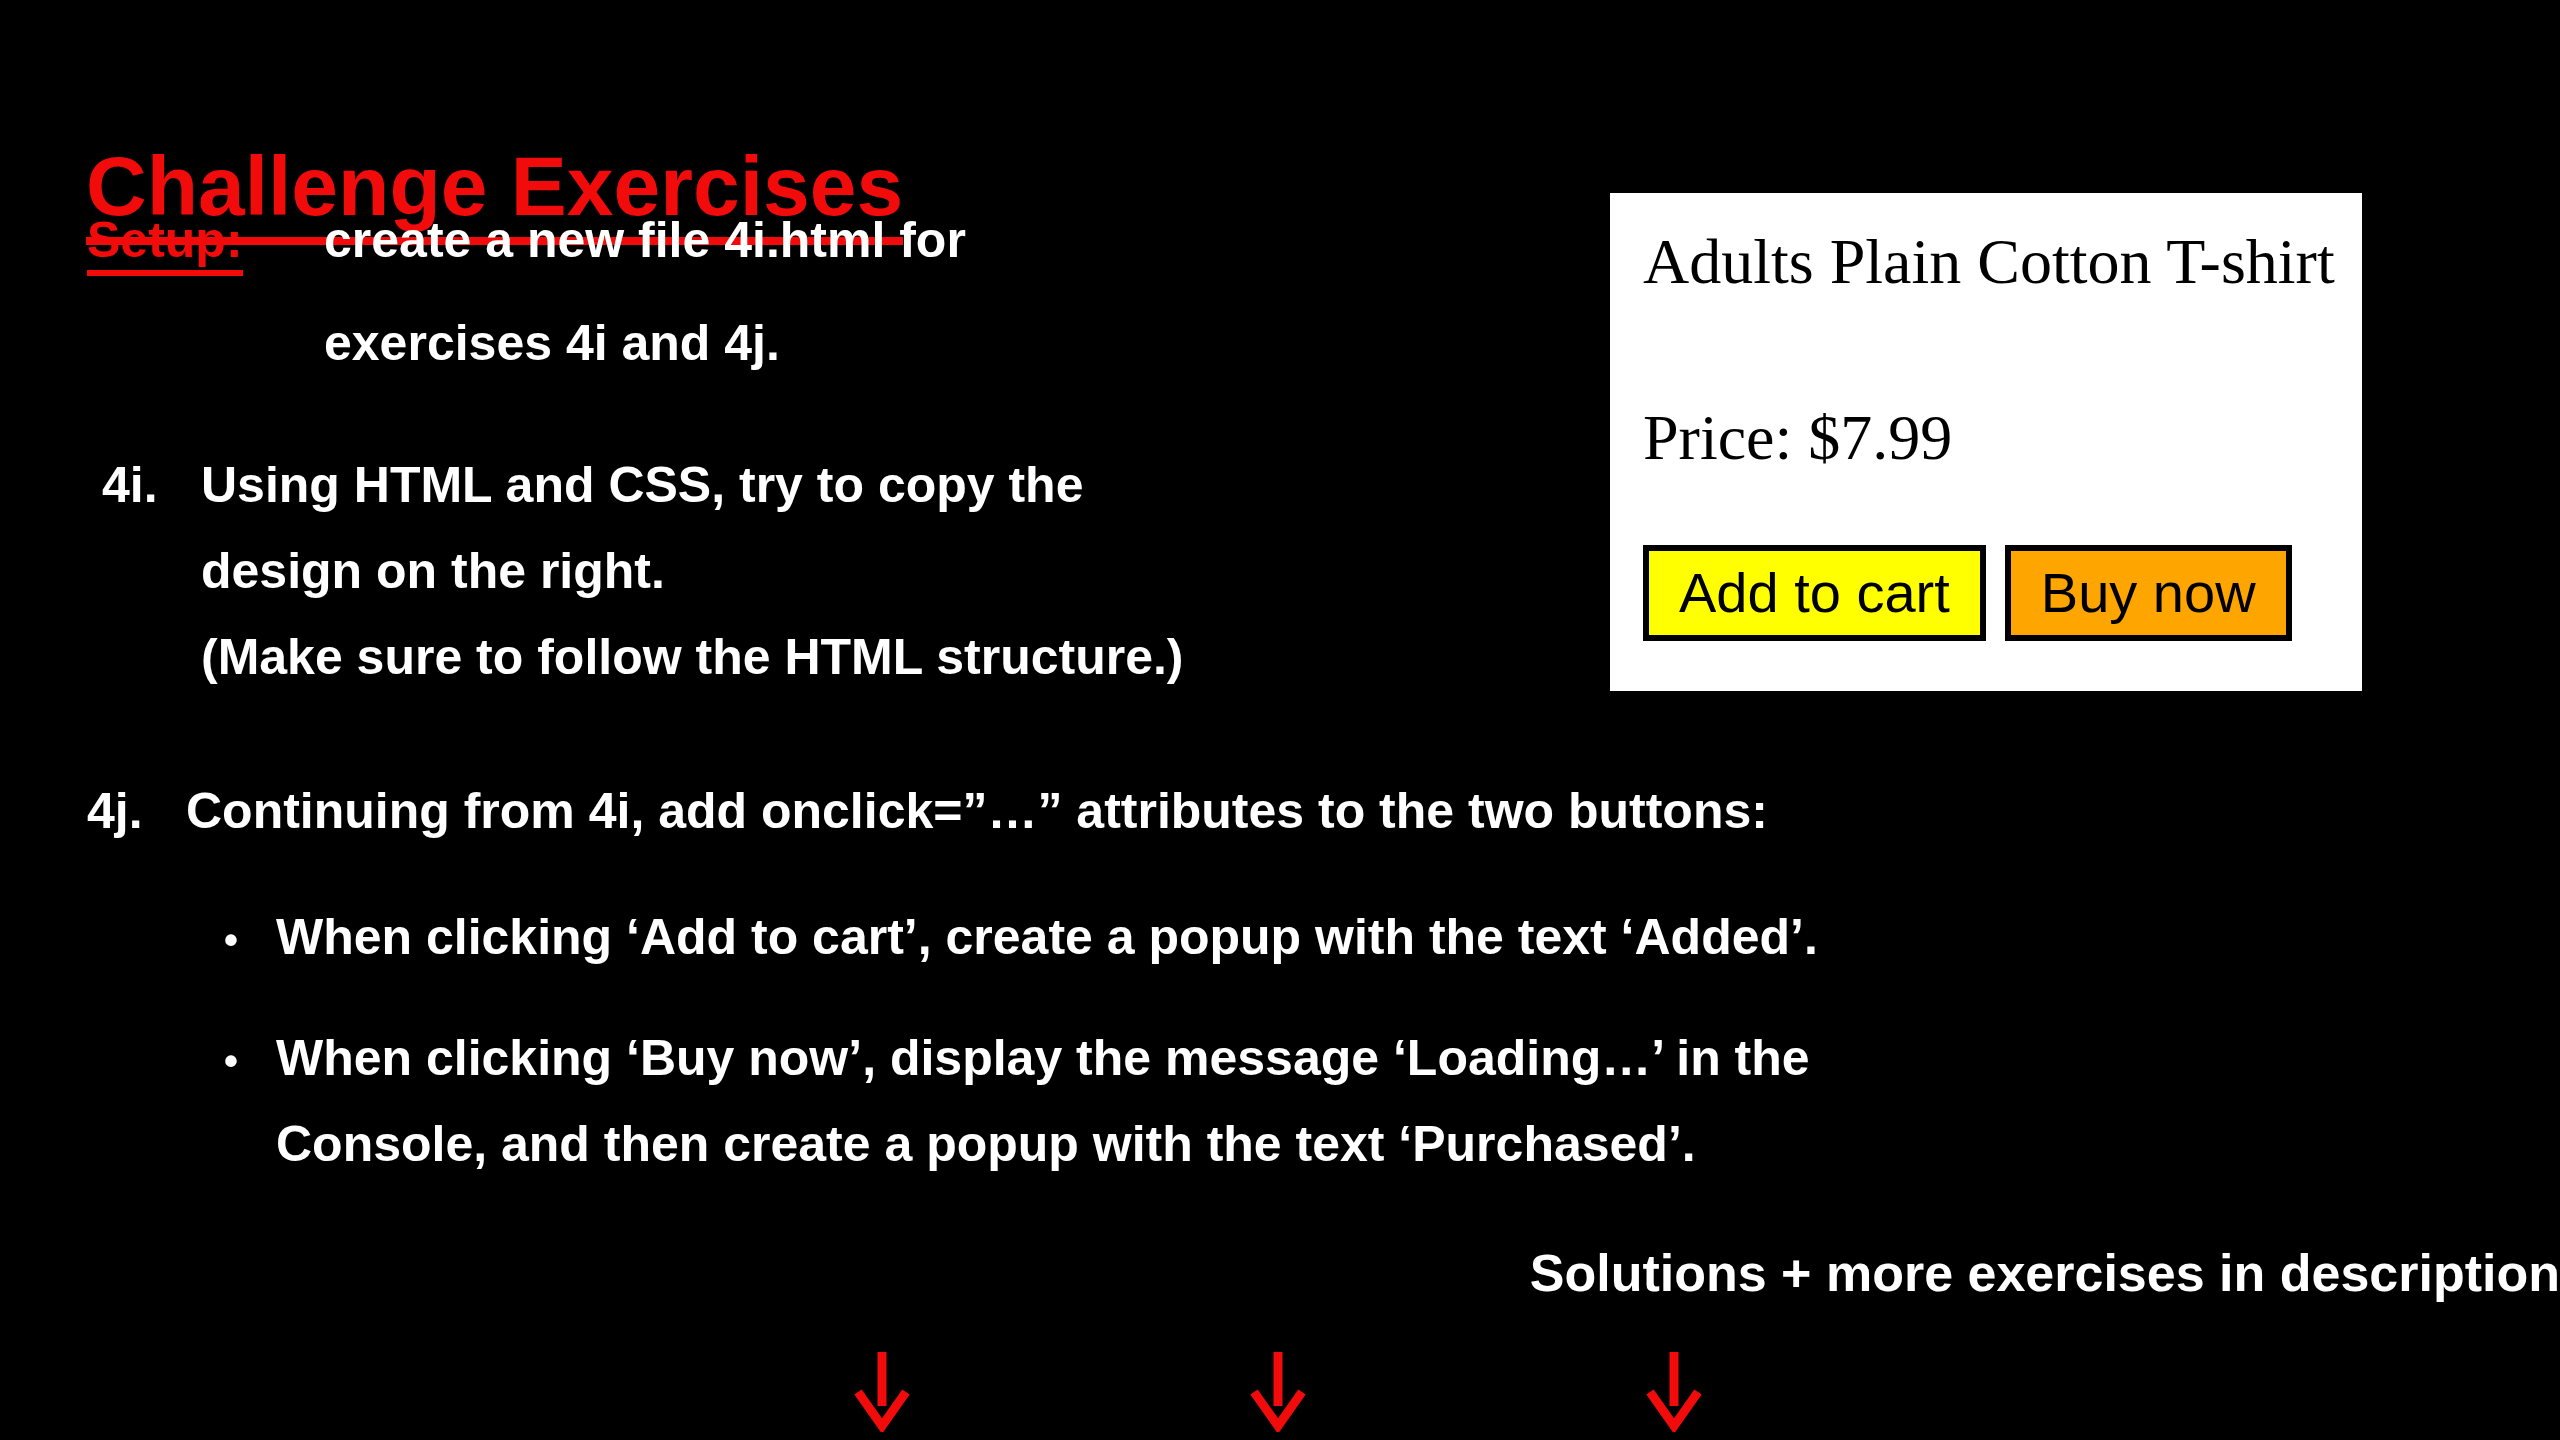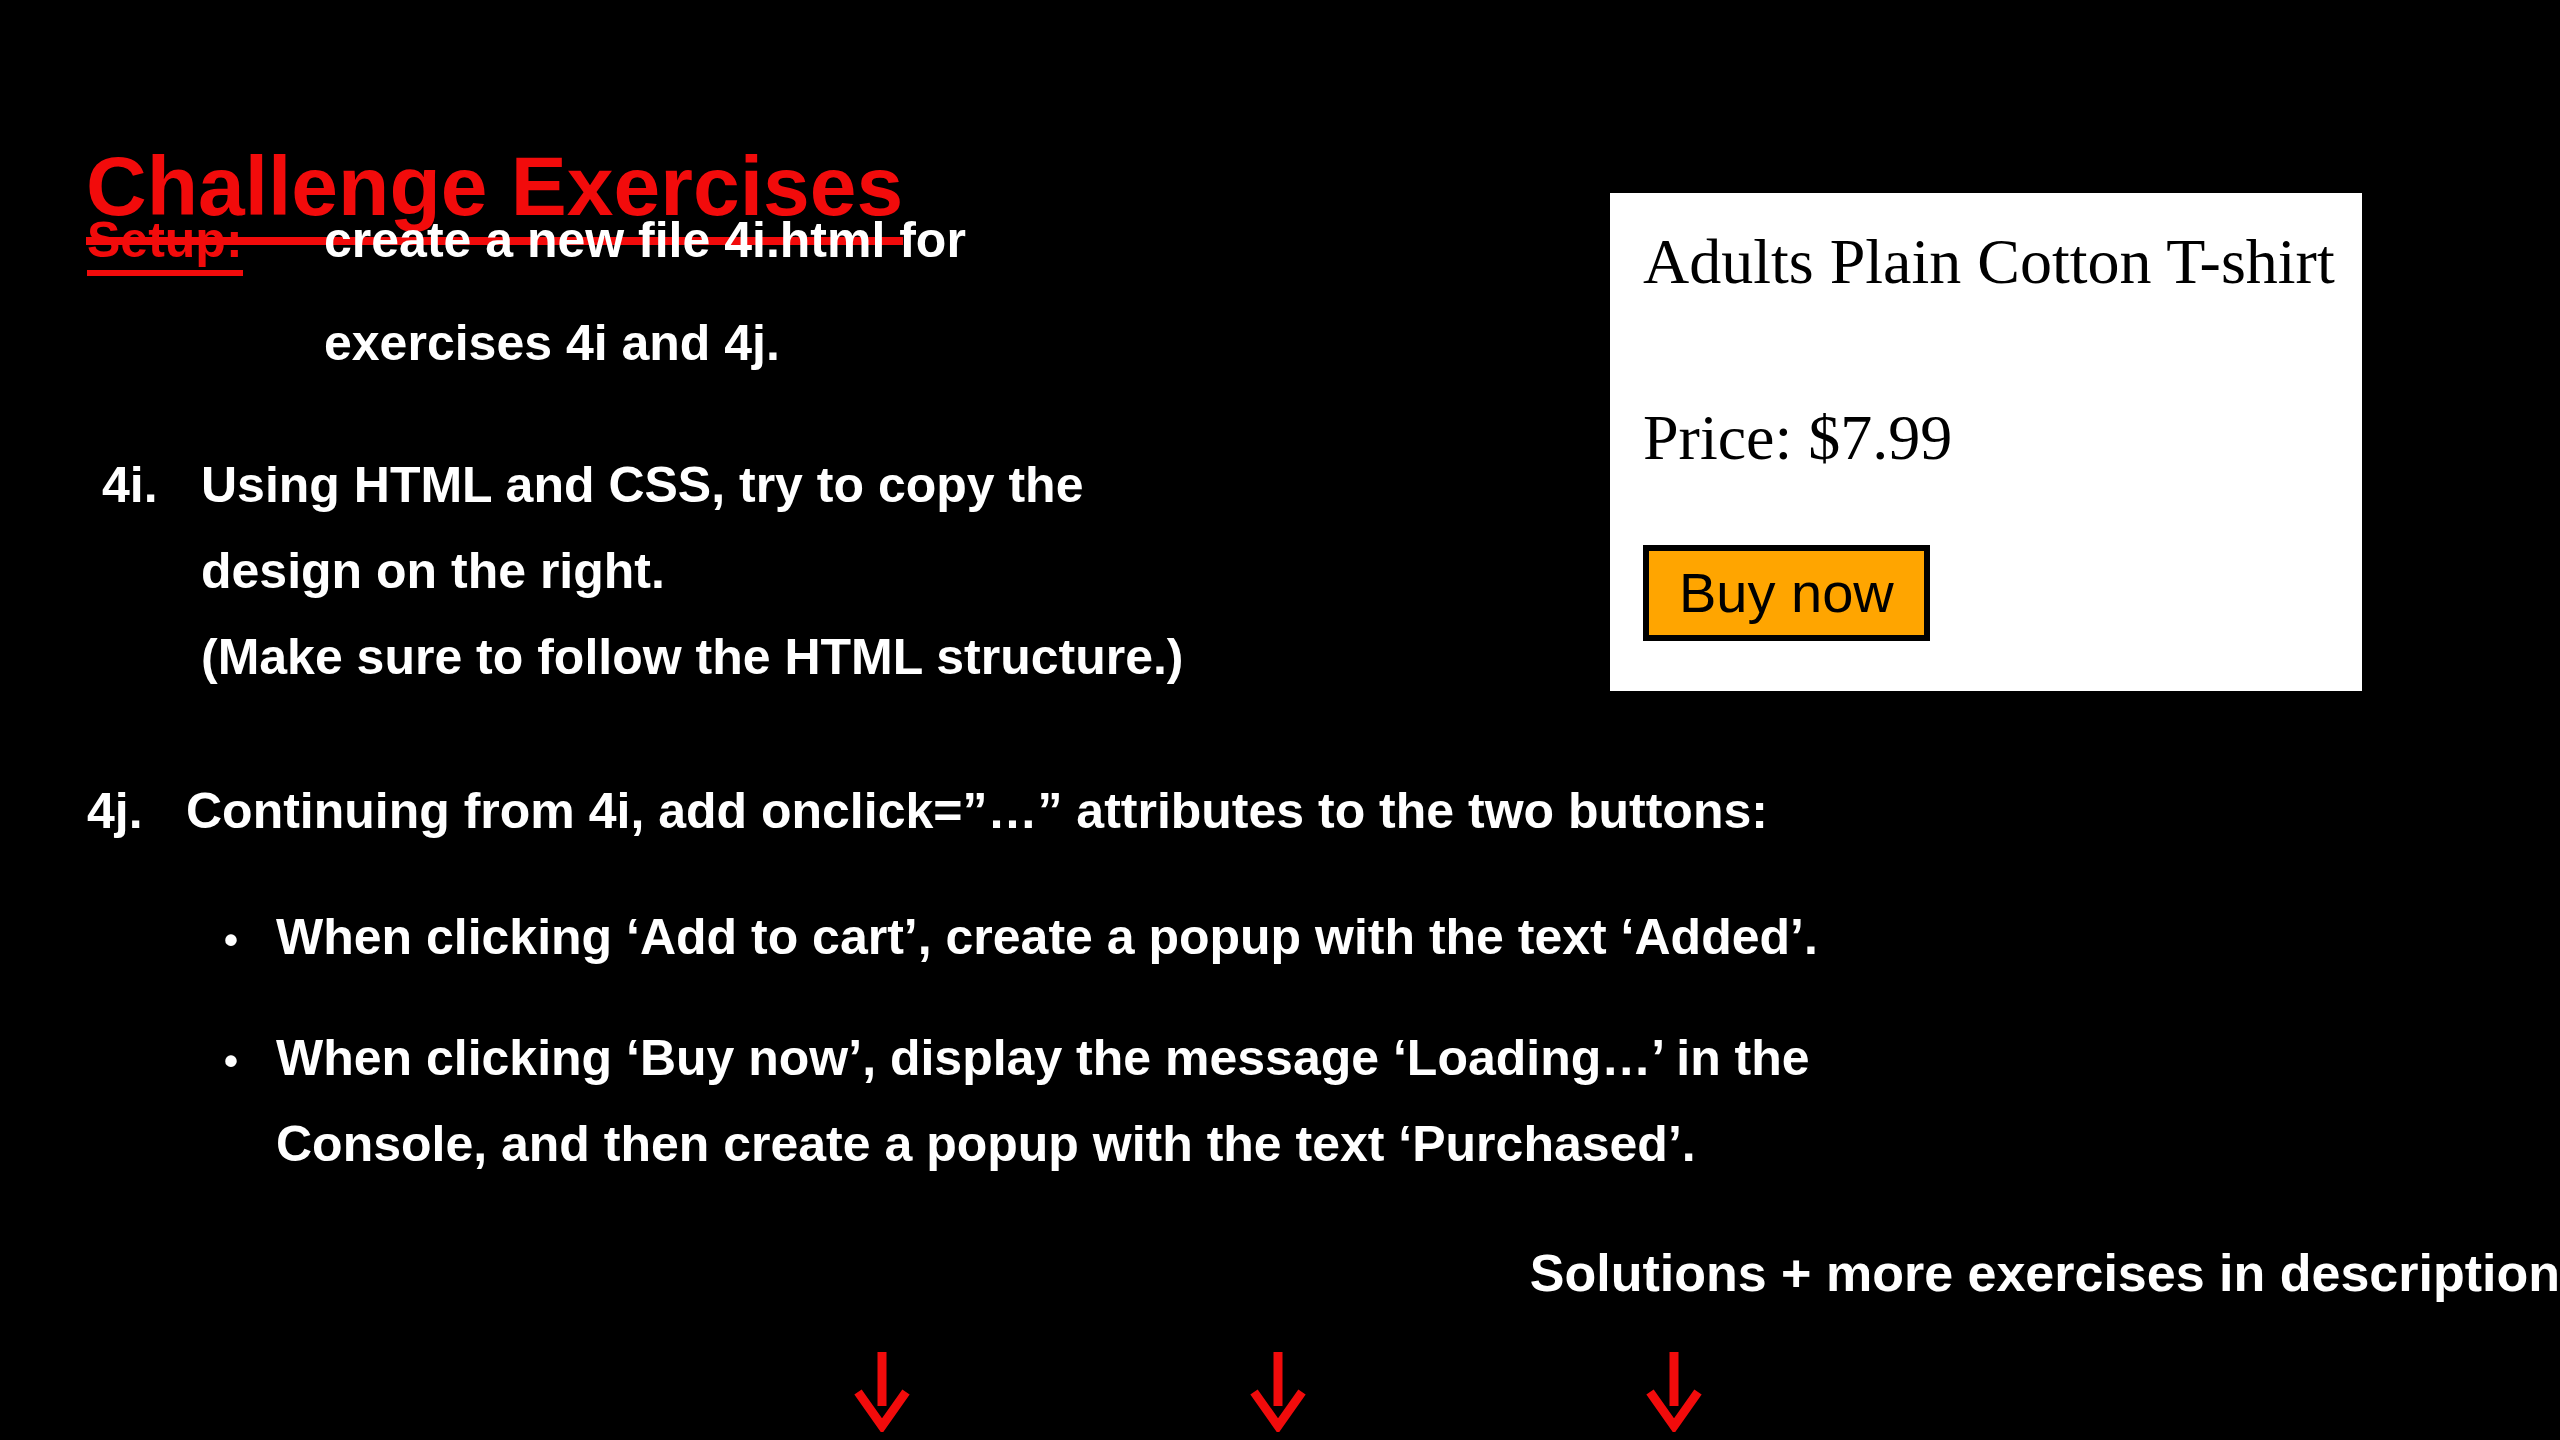--- a/index.html
+++ b/index.html
@@ -149,17 +149,18 @@
   </svg>
   <svg id="arrow-3" class="down-arrow" viewBox="0 0 64 84" aria-hidden="true">
     <path d="M32 4 L32 58"></path>
       <path d="M8 44 L32 78 L56 44"></path>
   </svg>
 
   <div id="product-card">
     <div id="product-title" class="abs">Adults Plain Cotton T-shirt</div>
     <div id="product-price" class="abs">Price: $7.99</div>
     <div id="card-buttons" class="abs">
+      <button id="add-to-cart-button" class="card-btn">Add to cart</button>
       <button id="buy-now-button" class="card-btn">Buy now</button>
     </div>
   </div>
 
 </div>
 
 </body></html>

